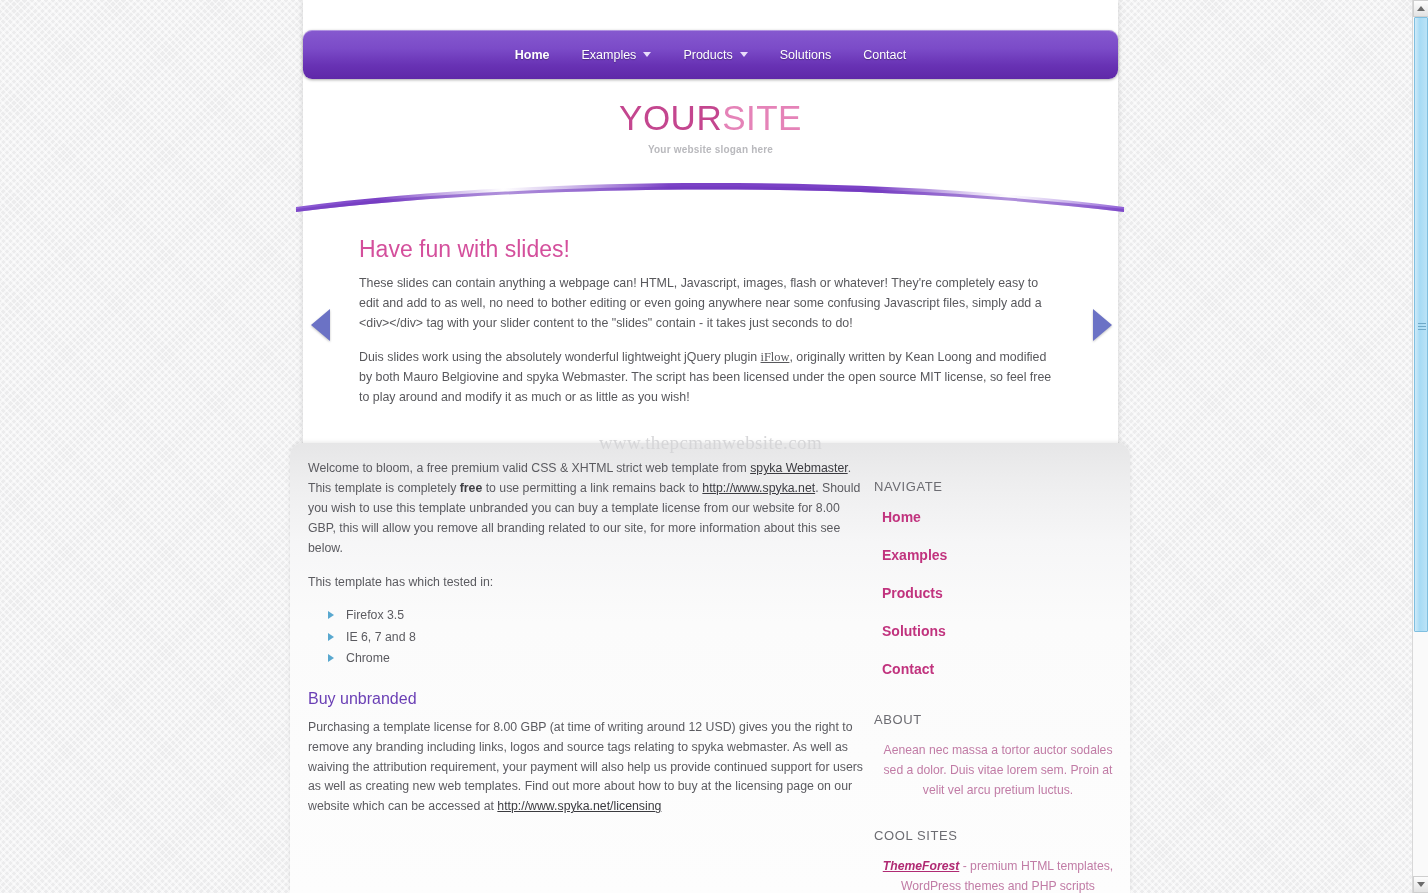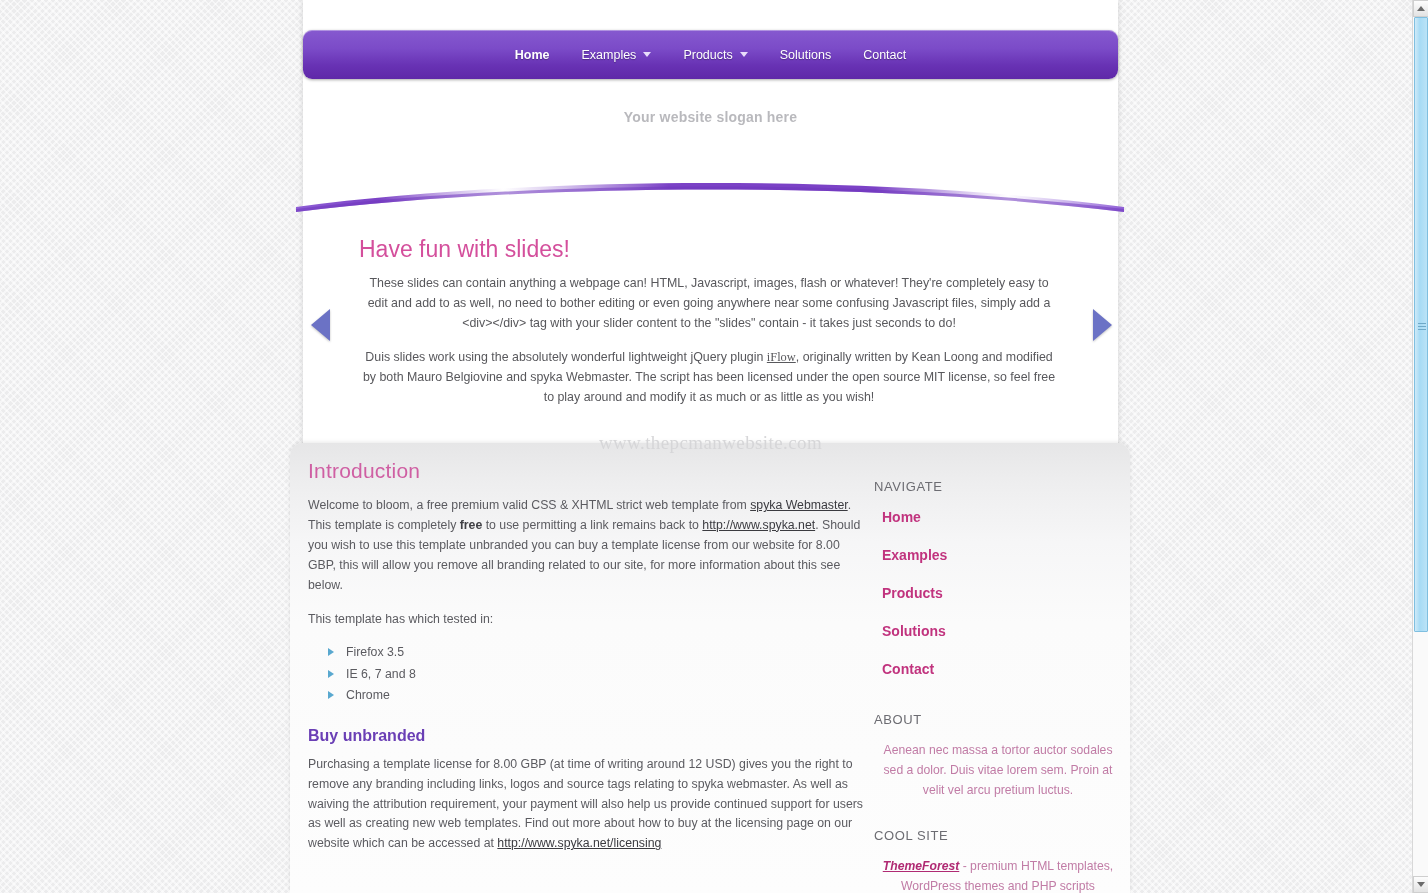--- a/index.html
+++ b/index.html
@@ -61,42 +61,41 @@
     position:absolute; left:13px; top:100px; width:815px;
     text-align:center; z-index:4;
   }
   .logo {
     font-size:35px; letter-spacing:.5px; line-height:1;
     font-family:"Liberation Sans", sans-serif;
   }
   .logo .yo { color:#c4468f; }
   .logo .si { color:#e583b8; }
   .slogan {
-    margin-top:9px; font-size:14px; font-weight:bold;
+    margin-top:9px; font-size:10px; font-weight:bold;
     color:#b9b9bd; letter-spacing:.2px;
   }
 
   
   .swoosh { position:absolute; left:0; top:168px; width:840px; height:52px; z-index:4; }
 
   
   .slider {
     position:absolute; left:13px; top:225px; width:815px; height:200px; z-index:4;padding-left:18px;
   }
   .slide-title {
     position:absolute; left:56px; top:11px;
     font-size:23px; color:#d44f9c; font-weight:normal;
   }
   .slide-body {
     position:absolute; left:56px; top:48px; width:700px;
   }
   .slide-body p {
     font-size:12.4px; color:#58585c; line-height:1.62;
     margin-bottom:14px;
-    text-align:center;
   }
   .slide-body a { color:#58585c; text-decoration:underline;font-family:Liberation Serif, serif; }
   .arrow {
     position:absolute; top:84px; width:0; height:0; cursor:pointer;
     filter:drop-shadow(0 1px 1px rgba(0,0,0,.25));
   }
   .arrow-left {
     left:8px;
     border-top:16px solid transparent;
     border-bottom:16px solid transparent;
@@ -126,21 +125,21 @@
     overflow:hidden;
   }
   .main-col { position:absolute; left:18px; top:16px; width:560px; }
   .side-col { position:absolute; left:584px; top:36px; width:240px; }
 
   h2.sec-title {
     font-size:21px; font-weight:normal; color:#cf5fa3;
     margin-bottom:13px; letter-spacing:.2px;
   }
   h3.sub-title {
-    font-size:16px; font-weight:bold; color:#6a3fb5;
+    font-size:16px; font-weight:normal; color:#6a3fb5;
     margin:22px 0 10px;
   }
   .main-col p {
     font-size:12.3px; color:#5b5b60; line-height:1.62; margin-bottom:14px;
   }
   .main-col a { color:#3b3b40; text-decoration:underline; }
   .main-col b { color:#3f3f44; }
 
   ul.browsers { list-style:none; margin:10px 0 0 20px; }
   ul.browsers li {
@@ -217,20 +216,23 @@
         <a class="nav-item" href="#">
           <span>Solutions</span>
         </a>
         <a class="nav-item" href="#">
           <span>Contact</span>
         </a>
       </div>
     </div>
 
     <div class="logo-wrap">
+      <div class="logo">
+        <span class="yo">YOUR</span><span class="si">SITE</span>
+      </div>
       <div class="slogan">Your website slogan here</div>
     </div>
 
     <svg class="swoosh" viewBox="0 0 840 52" preserveAspectRatio="none">
       <defs>
         <linearGradient id="swg" x1="0" y1="0" x2="1" y2="0">
           <stop offset="0" stop-color="#8f5fd6"></stop>
           <stop offset="0.10" stop-color="#7b42c6"></stop>
           <stop offset="0.25" stop-color="#ffffff" stop-opacity="0.85"></stop>
           <stop offset="0.45" stop-color="#7b42c6"></stop>
@@ -251,21 +253,20 @@
         <p>These slides can contain anything a webpage can! HTML, Javascript, images, flash or whatever! They're completely easy to edit and add to as well, no need to bother editing or even going anywhere near some confusing Javascript files, simply add a &lt;div&gt;&lt;/div&gt; tag with your slider content to the "slides" contain - it takes just seconds to do!</p>
         <p><span>Duis slides work using the absolutely wonderful lightweight jQuery plugin </span><a href="#">iFlow</a><span>, originally written by Kean Loong and modified by both Mauro Belgiovine and spyka Webmaster. The script has been licensed under the open source MIT license, so feel free to play around and modify it as much or as little as you wish!</span></p>
       </div>
     </div>
 
     <div class="watermark">www.thepcmanwebsite.com</div>
 
     <div class="content-panel">
 
       <div class="main-col">
-        <h2 class="sec-title">Introduction</h2>
 
         <p><span>Welcome to bloom, a free premium valid CSS &amp; XHTML strict web template from </span><a href="#">spyka Webmaster</a><span>. This template is completely </span><b>free</b><span> to use permitting a link remains back to </span><a href="#">http://www.spyka.net</a><span>. Should you wish to use this template unbranded you can buy a template license from our website for 8.00 GBP, this will allow you remove all branding related to our site, for more information about this see below.</span></p>
 
         <p>This template has which tested in:</p>
 
         <ul class="browsers">
           <li>Firefox 3.5</li>
           <li>IE 6, 7 and 8</li>
           <li>Chrome</li>
         </ul>
@@ -284,21 +285,21 @@
           <li><a href="#">Solutions</a></li>
           <li><a href="#">Contact</a></li>
         </ul>
 
         <div class="side-block">
           <div class="side-head">ABOUT</div>
           <div class="side-text">Aenean nec massa a tortor auctor sodales sed a dolor. Duis vitae lorem sem. Proin at velit vel arcu pretium luctus.</div>
         </div>
 
         <div class="side-block">
-          <div class="side-head">COOL SITE</div>
+          <div class="side-head">COOL SITES</div>
           <div class="side-text"><a href="#">ThemeForest</a><span> - premium HTML templates, WordPress themes and PHP scripts</span></div>
         </div>
       </div>
 
     </div>
   </div>
 </div>
 
 <div class="sb">
   <div class="sb-btn sb-up">

